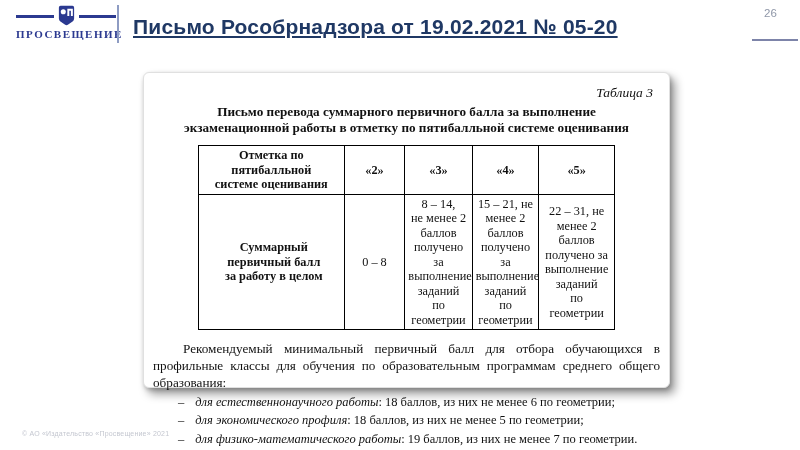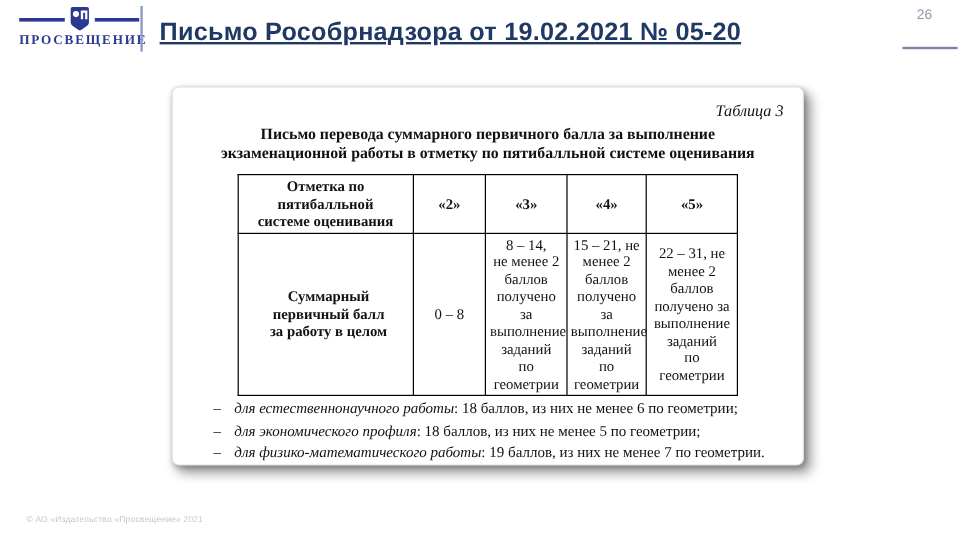--- a/index.html
+++ b/index.html
@@ -130,20 +130,21 @@
 менее 2
 баллов
 получено за
 выполнение
 заданий
 по геометрии</td>
     </tr>
   </tbody>
     </table>
 
+  <p class="para">Рекомендуемый минимальный первичный балл для отбора обучающихся в профильные классы для обучения по образовательным программам среднего общего образования:</p>
 
   <div class="rec-list">
     <div class="rec-item">
       <span class="rec-marker">–</span>
       <span><i class="rec-profile">для естественнонаучного работы</i><span>: 18 баллов, из них не менее 6 по геометрии;</span></span>
     </div>
     <div class="rec-item">
       <span class="rec-marker">–</span>
       <span><i class="rec-profile">для экономического профиля</i><span>: 18 баллов, из них не менее 5 по геометрии;</span></span>
     </div>

